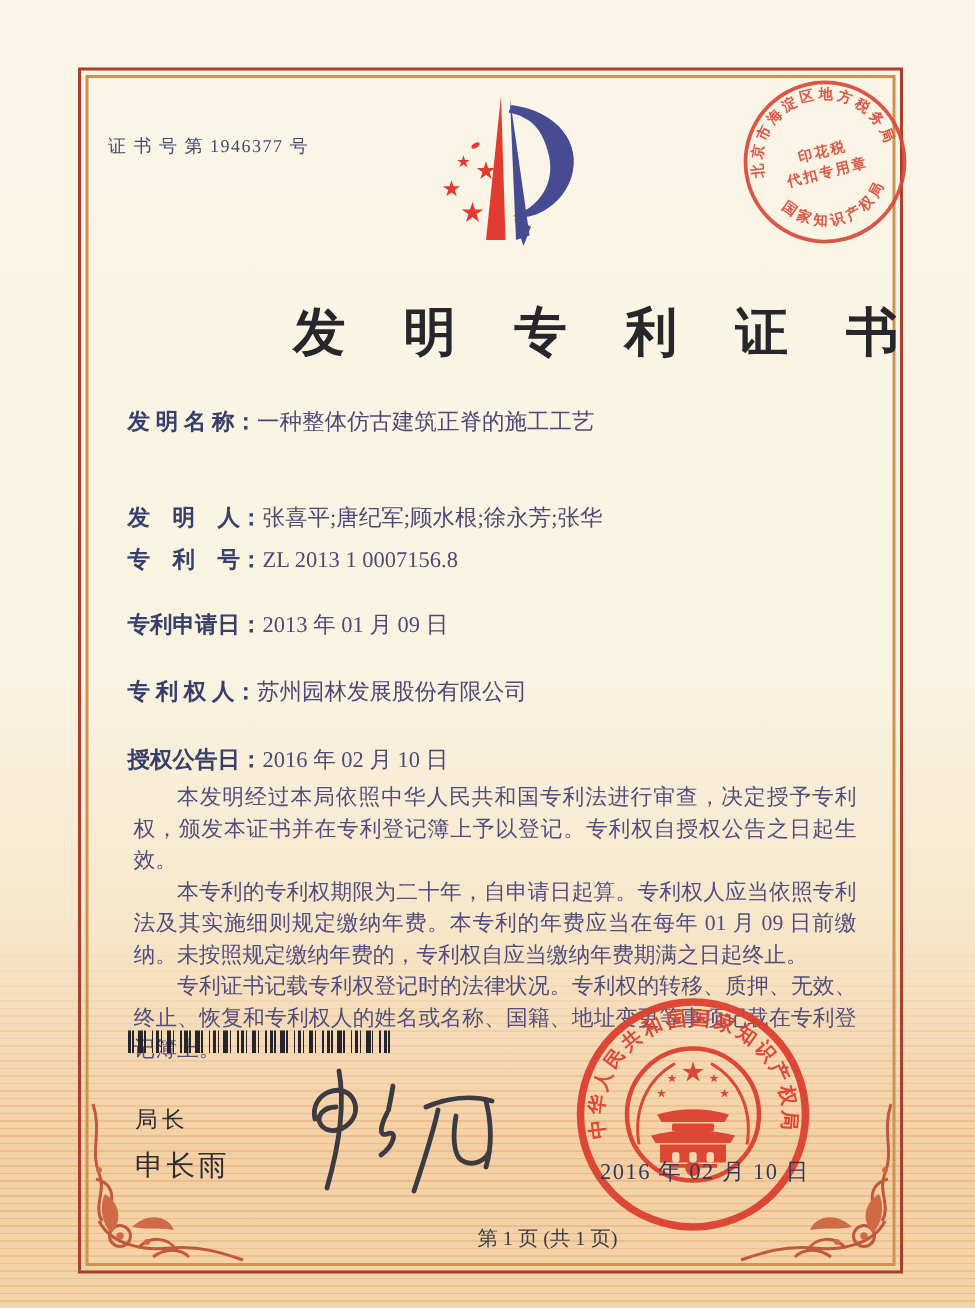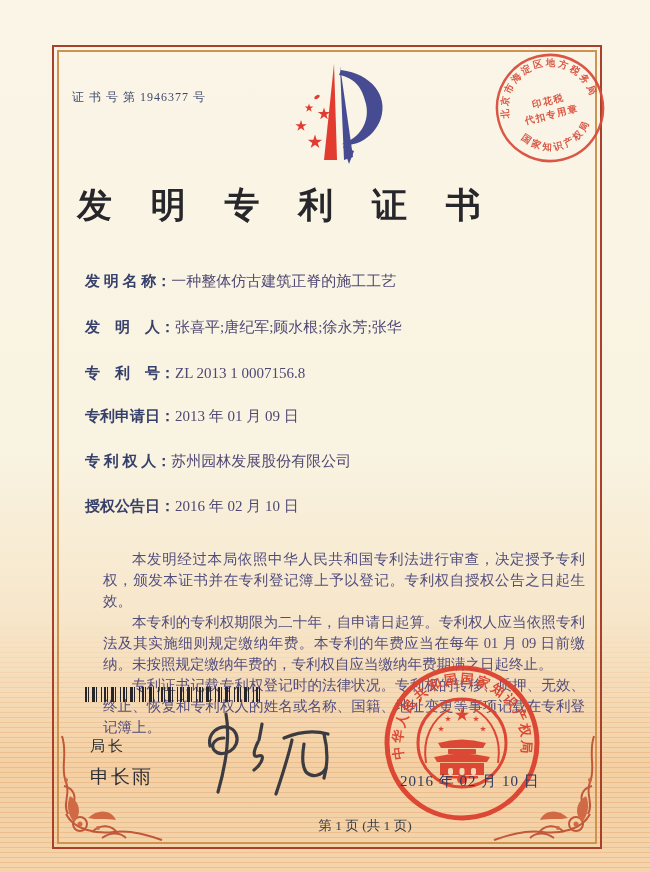--- a/index.html
+++ b/index.html
@@ -12,28 +12,28 @@
     position:absolute;left:0;right:0;bottom:0;height:250px;pointer-events:none;
     background:repeating-linear-gradient(180deg,rgba(220,128,64,.25) 0 1px,rgba(220,128,64,0) 1px 5px);
     -webkit-mask-image:linear-gradient(180deg,transparent,#000 50%);
     mask-image:linear-gradient(180deg,transparent,#000 50%);
   }
   .frame{position:absolute;left:52px;top:45px;width:546px;height:800px;border:2px solid #a8402c;}
   .frame::before{content:"";position:absolute;inset:3px;border:2px solid #d0934f;}
   .cert-no{position:absolute;left:72px;top:89px;font-size:12px;letter-spacing:1px;color:#414a6e;}
   .logo{position:absolute;left:268px;top:58px;}
   .tax-stamp{position:absolute;left:494px;top:52px;transform:rotate(-14deg);opacity:.92;}
-  .title{position:absolute;left:52px;width:546px;top:182px;margin:0;text-align:left;
-    font-size:35px;font-weight:bold;letter-spacing:15px;padding-left:25px;box-sizing:border-box;color:#26262b;}
+  .title{position:absolute;left:52px;width:546px;top:182px;margin:16px;text-align:right;
+    font-size:35px;font-weight:bold;letter-spacing:15px;padding-left:8px;box-sizing:border-box;color:#26262b;}
   .field{position:absolute;left:85px;font-size:15px;white-space:nowrap;}
   .field .label{color:#37406a;font-weight:600;}
   .field .value{color:#4f4874;}
-  .f0{top:272px}.f1{top:318px}.f2{top:364px}.f3{top:407px}.f4{top:452px}.f5{top:497px}
-  .body-text{position:absolute;left:103px;top:522px;width:482px;font-size:14.5px;line-height:21px;
-    text-align:justify;color:#524d7d;margin-top:27px;}
+  .f0{top:272px}.f1{top:336px}.f2{top:364px}.f3{top:407px}.f4{top:452px}.f5{top:497px}
+  .body-text{position:absolute;left:89px;top:522px;width:482px;font-size:14.5px;line-height:21px;
+    text-align:justify;color:#524d7d;}
   .body-text p{margin:0;text-indent:2em;}
   .barcode{position:absolute;left:85px;top:687px;width:176px;height:15px;
     background:repeating-linear-gradient(90deg,#26262a 0 2px,transparent 2px 3px,#26262a 3px 4px,
       transparent 4px 7px,#26262a 7px 10px,transparent 10px 11px,#26262a 11px 12px,
       transparent 12px 16px,#26262a 16px 17px,transparent 17px 19px);}
   .issuer-title{position:absolute;left:90px;top:737px;font-size:15px;letter-spacing:3px;color:#2c2c34;}
   .issuer-name{position:absolute;left:90px;top:764px;font-size:19px;letter-spacing:2px;color:#2c2c34;}
   .signature{position:absolute;left:196px;top:708px;}
   .seal{position:absolute;left:382px;top:663px;opacity:.95;}
   .seal-ring{font-size:13px;font-weight:bold;letter-spacing:2.4px;fill:#dc4130;}

